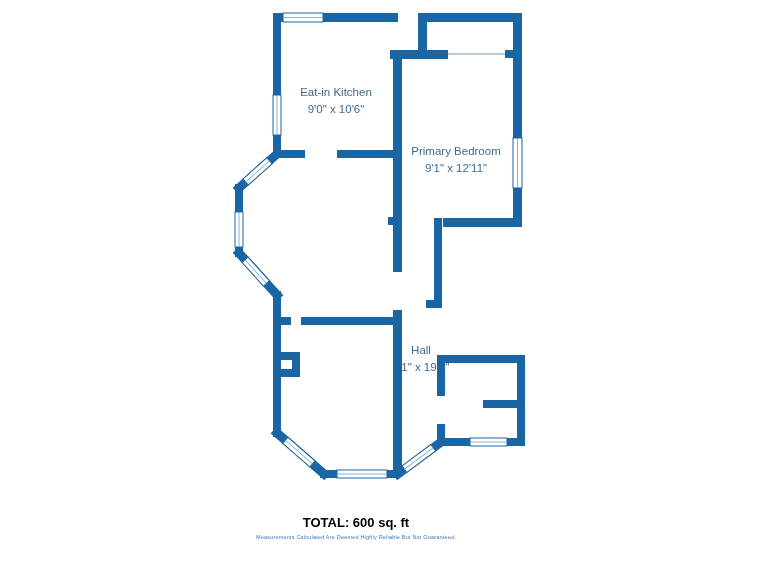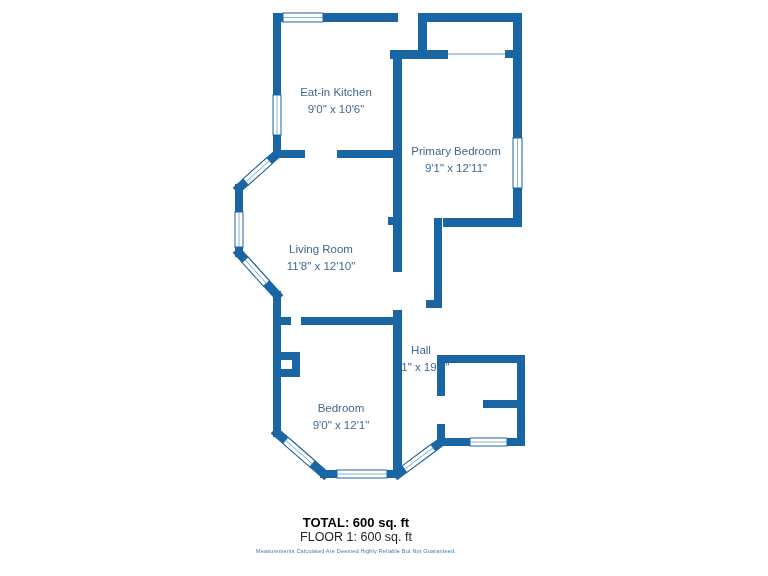--- a/index.html
+++ b/index.html
@@ -40,31 +40,23 @@
 
   <div class="labels">
     <div class="room-label" style="left:336px;top:89px">
       <div>Eat-in Kitchen</div>
       <div>9'0" x 10'6"</div>
     </div>
     <div class="room-label" style="left:456px;top:148px">
       <div>Primary Bedroom</div>
       <div>9'1" x 12'11"</div>
     </div>
-    <div class="room-label" style="left:321px;top:246px">
-      <div>Living Room</div>
-      <div>11'8" x 12'10"</div>
-    </div>
     <div class="room-label" style="left:421px;top:347px">
       <div>Hall</div>
       <div>3'1" x 19'6"</div>
-    </div>
-    <div class="room-label" style="left:341px;top:405px">
-      <div>Bedroom</div>
-      <div>9'0" x 12'1"</div>
     </div>
   </div>
 
   <svg class="plan-svg" width="768" height="576" viewBox="0 0 768 576">
 
     <g fill="#1a65a3">
 
       <rect x="273" y="13" width="125" height="9"></rect>
       <rect x="418" y="13" width="104" height="9"></rect>
       <rect x="418" y="22" width="9" height="33"></rect>
@@ -161,17 +153,16 @@
         <rect x="0" y="-4" width="36" height="8"></rect>
         <line x1="0" y1="0" x2="36" y2="0" stroke="#6f9dc2" stroke-width="0.8"></line>
       </g>
     </g>
 
     <line x1="448" y1="54" x2="505" y2="54" stroke="#9db8cf" stroke-width="1.5"></line>
   </svg>
 
   <div class="footer">
     <div class="total">TOTAL: 600 sq. ft</div>
-    <div class="line">FLOOR 1: 600 sq. ft</div>
     <div class="disclaimer">Measurements Calculated Are Deemed Highly Reliable But Not Guaranteed.</div>
   </div>
 
 </div>
 
 </body></html>

